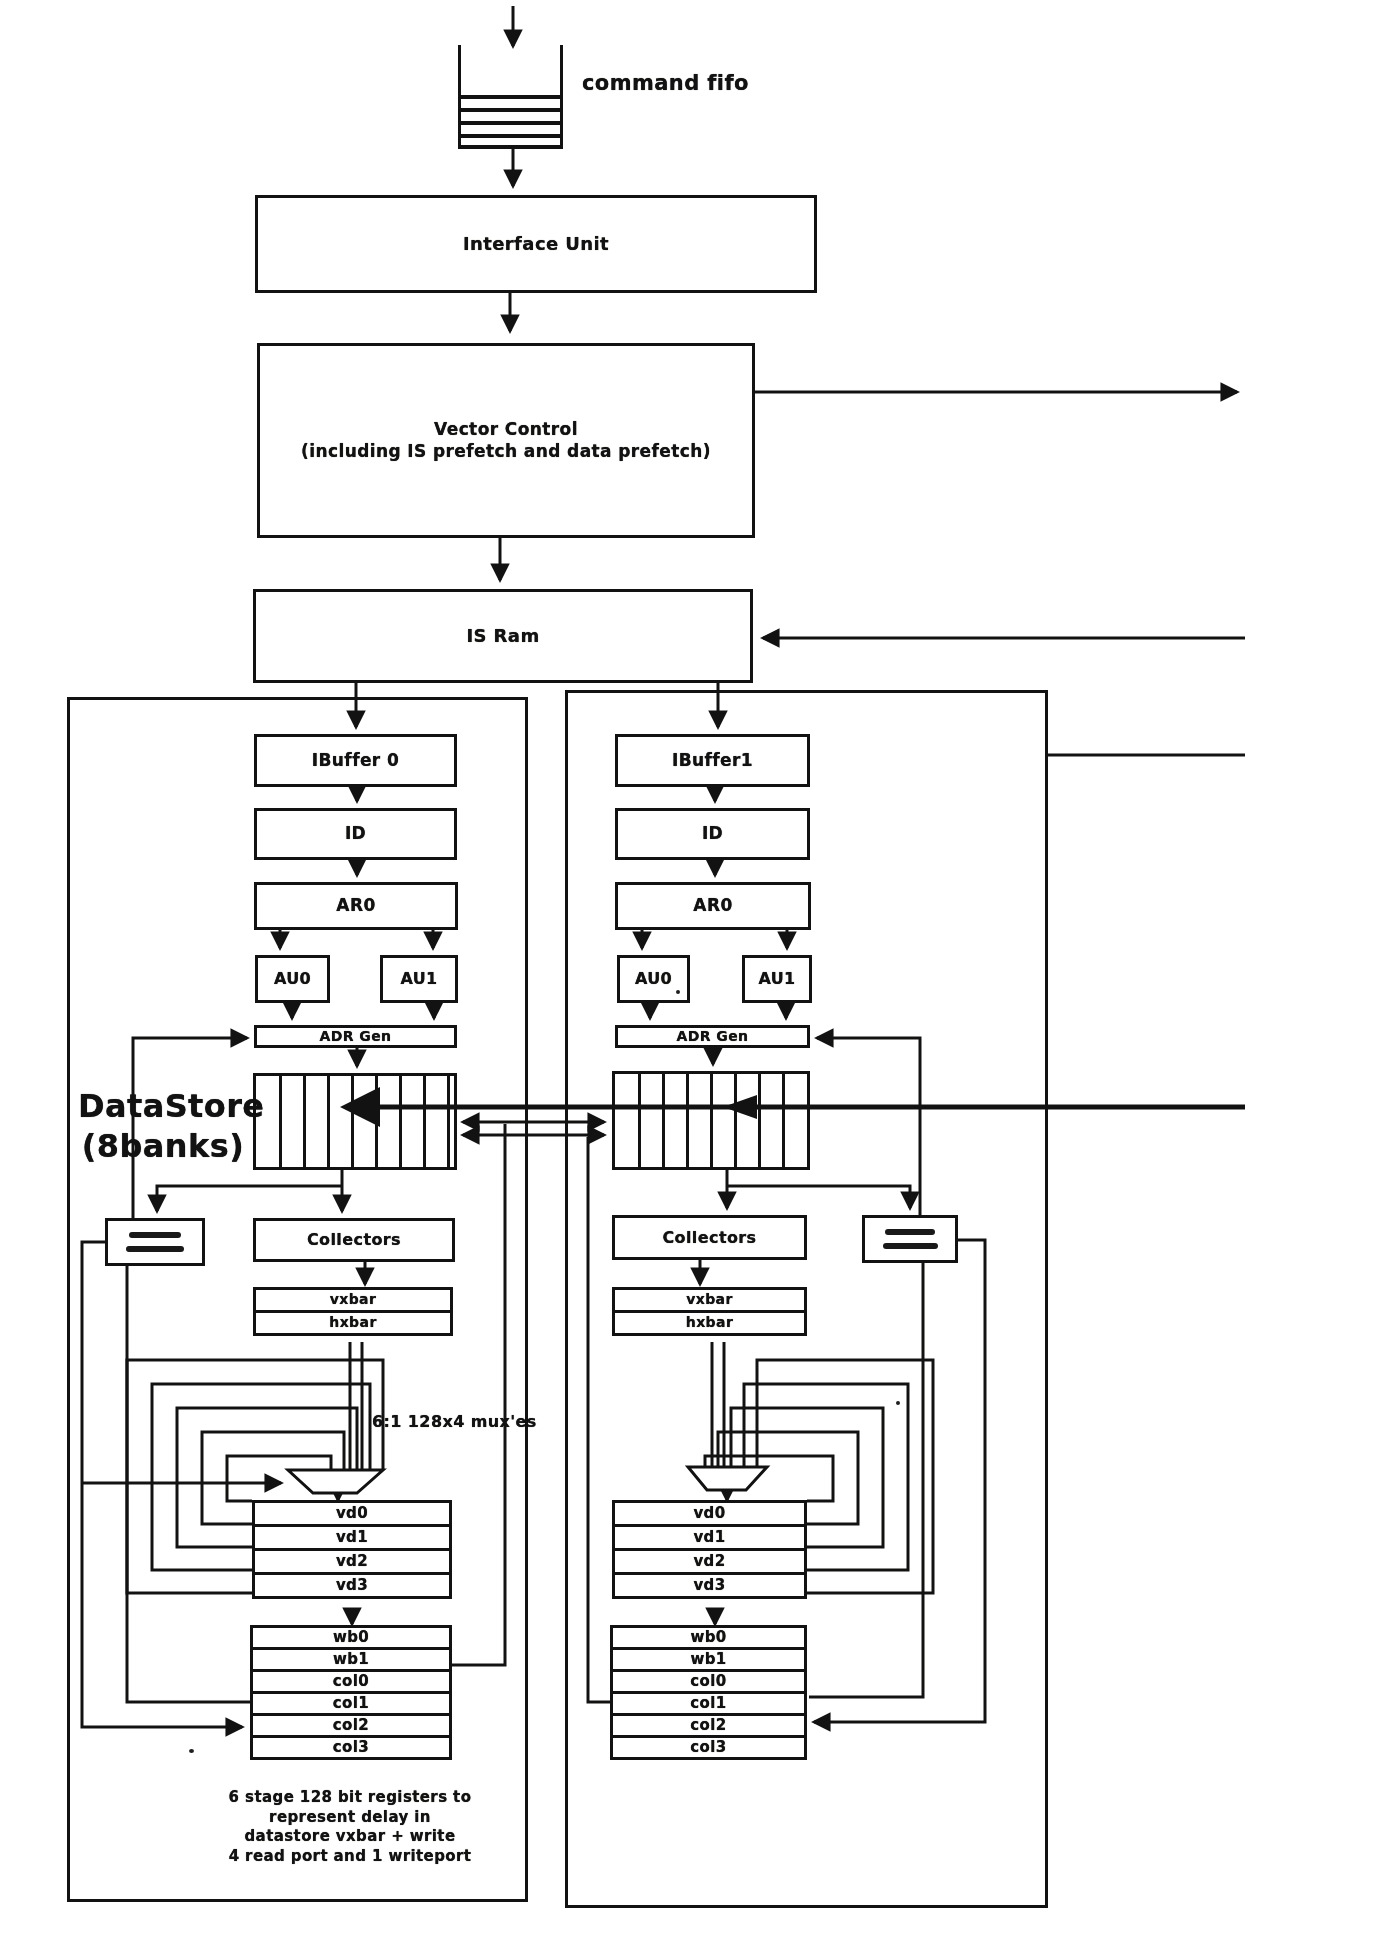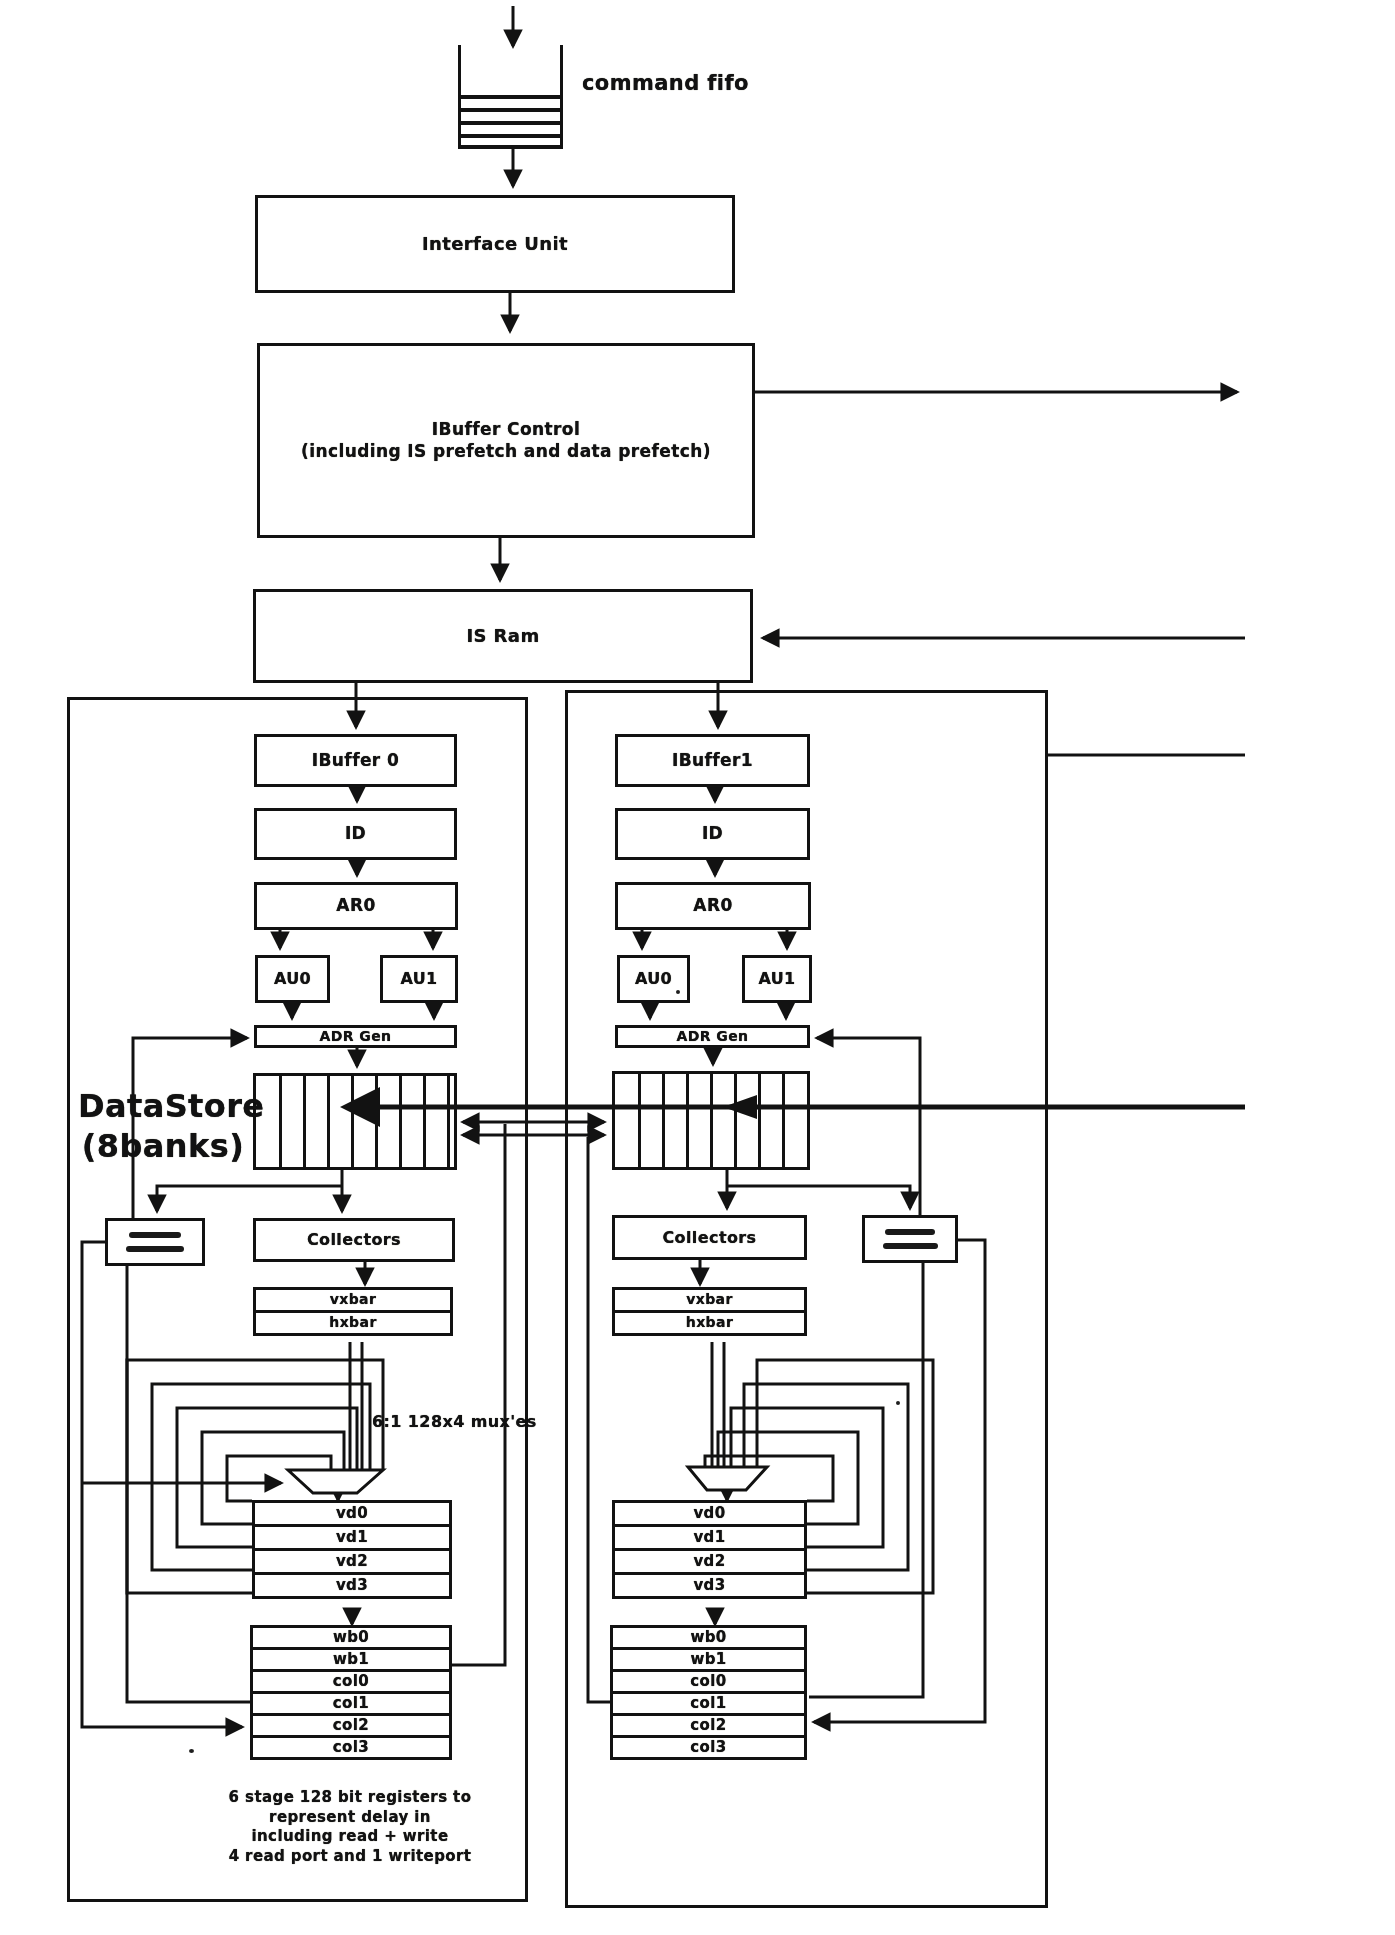--- a/index.html
+++ b/index.html
@@ -46,26 +46,26 @@
     <div class="bar" style="left:458px;top:45px;width:3px;height:103px"></div>
     <div class="bar" style="left:560px;top:45px;width:3px;height:103px"></div>
     <div class="bar" style="left:458px;top:145px;width:105px;height:4px"></div>
     <div class="bar" style="left:459px;top:95px;width:103px;height:4px"></div>
     <div class="bar" style="left:459px;top:108px;width:103px;height:4px"></div>
     <div class="bar" style="left:459px;top:121px;width:103px;height:4px"></div>
     <div class="bar" style="left:459px;top:134px;width:103px;height:4px"></div>
   </div>
   <div class="freelabel lbl" style="left:582px;top:70px;font-size:21px">command fifo</div>
 
-  <div class="box" style="left:255px;top:195px;width:480px;height:98px">
+  <div class="box" style="left:255px;top:195px;width:562px;height:98px">
     <span class="lbl" style="font-size:18px">Interface Unit</span>
   </div>
 
   <div class="box" style="left:257px;top:343px;width:498px;height:195px;flex-direction:column">
-    <span class="lbl" style="font-size:17px">IBuffer Control</span>
+    <span class="lbl" style="font-size:17px">Vector Control</span>
     <span class="lbl" style="font-size:17px">(including IS prefetch and data prefetch)</span>
   </div>
 
   <div class="box" style="left:253px;top:589px;width:500px;height:94px">
     <span class="lbl" style="font-size:18px;">IS Ram</span>
   </div>
 
 
   <div class="box" style="left:67px;top:697px;width:461px;height:1205px"></div>
   <div class="box" style="left:565px;top:690px;width:483px;height:1218px"></div>
@@ -219,21 +219,21 @@
   <div class="freelabel lbl" style="left:78px;top:1086px;width:170px;text-align:center;font-size:32px;line-height:1.25">
     <div>DataStore</div>
     <div>(8banks)</div>
   </div>
 
   <div class="freelabel lbl" style="left:372px;top:1412px;font-size:16px">6:1 128x4 mux'es</div>
 
   <div class="freelabel lbl" style="left:225px;top:1788px;width:250px;text-align:center;font-size:15px;line-height:1.3">
     <div>6 stage 128 bit registers to</div>
     <div>represent delay in</div>
-    <div>including read + write</div>
+    <div>datastore vxbar + write</div>
     <div>4 read port and 1 writeport</div>
   </div>
 
   <div class="speck" style="left:189px;top:1749px;width:5px;height:4px"></div>
   <div class="speck" style="left:896px;top:1401px;width:4px;height:4px"></div>
   <div class="speck" style="left:676px;top:990px;width:4px;height:4px"></div>
 
   <svg class="overlay" width="1395" height="1935" viewBox="0 0 1395 1935">
     <defs>
       <marker id="m" viewBox="0 0 10 10" refX="8.5" refY="5" markerWidth="6.5" markerHeight="6.5" orient="auto-start-reverse">

